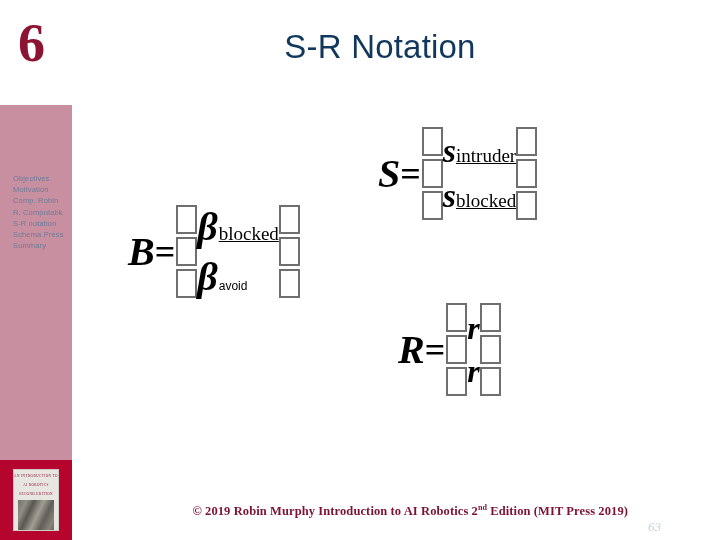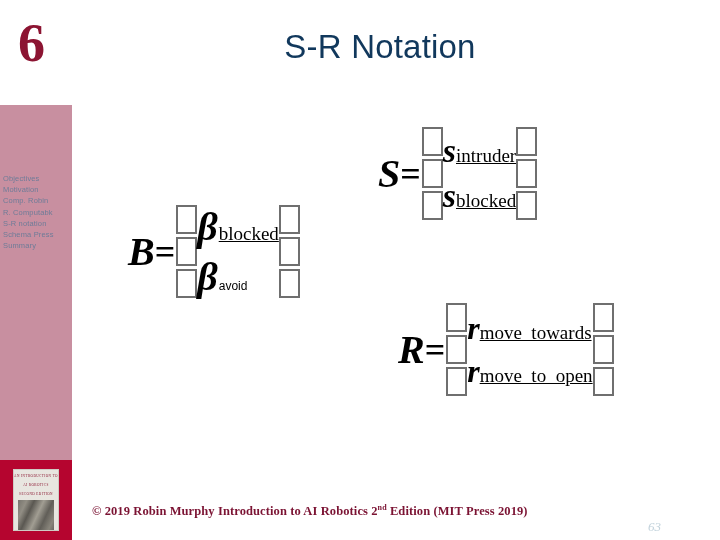--- a/index.html
+++ b/index.html
@@ -32,21 +32,21 @@
     position: absolute;
     left: 0;
     top: 105px;
     width: 72px;
     height: 355px;
     background: #C88FA0;
   }
 
   #sidebar-nav {
     position: absolute;
-    left: 3px;
+    left: 13px;
     top: 68px;
     width: 86px;
   }
   .sidebar-item {
     font-size: 7.5px;
     line-height: 11.2px;
     color: #6E7C98;
     white-space: nowrap;
     letter-spacing: 0.15px;
   }
@@ -184,24 +184,24 @@
   }
 
   
   #equation-B { left: 128px; top: 205px; }
   #equation-S { left: 378px; top: 127px; }
   #equation-R { left: 398px; top: 303px; }
 
   
   #footer-copyright {
     position: absolute;
-    left: 92px;
+    left: 108px;
     top: 503px;
     width: 520px;
-    text-align: left;
+    text-align: right;
     font-family: "Liberation Serif", serif;
     font-weight: bold;
     font-size: 12.5px;
     color: #7B1333;
     letter-spacing: 0.1px;
   }
   #footer-copyright sup {
     font-size: 8px;
     vertical-align: super;
   }
@@ -301,26 +301,24 @@
   <span class="eq-lhs">R</span>
   <span class="eq-eq">=</span>
   <span class="bracket left">
       <span></span>
       <span></span>
       <span></span>
     </span>
   <span class="eq-rows">
     <span class="eq-row">
       <span class="var-r">r</span>
-        <span class="sub-serif">move_towards</span>
     </span>
     <span class="eq-row spacer"></span>
     <span class="eq-row">
       <span class="var-r">r</span>
-        <span class="sub-serif">move_to_open</span>
     </span>
   </span>
   <span class="bracket right">
       <span></span>
       <span></span>
       <span></span>
     </span>
 </div>
 
 <div id="footer-copyright"><span>© 2019 Robin Murphy Introduction to AI Robotics 2</span><sup>nd</sup><span> Edition (MIT Press 2019)</span></div>

